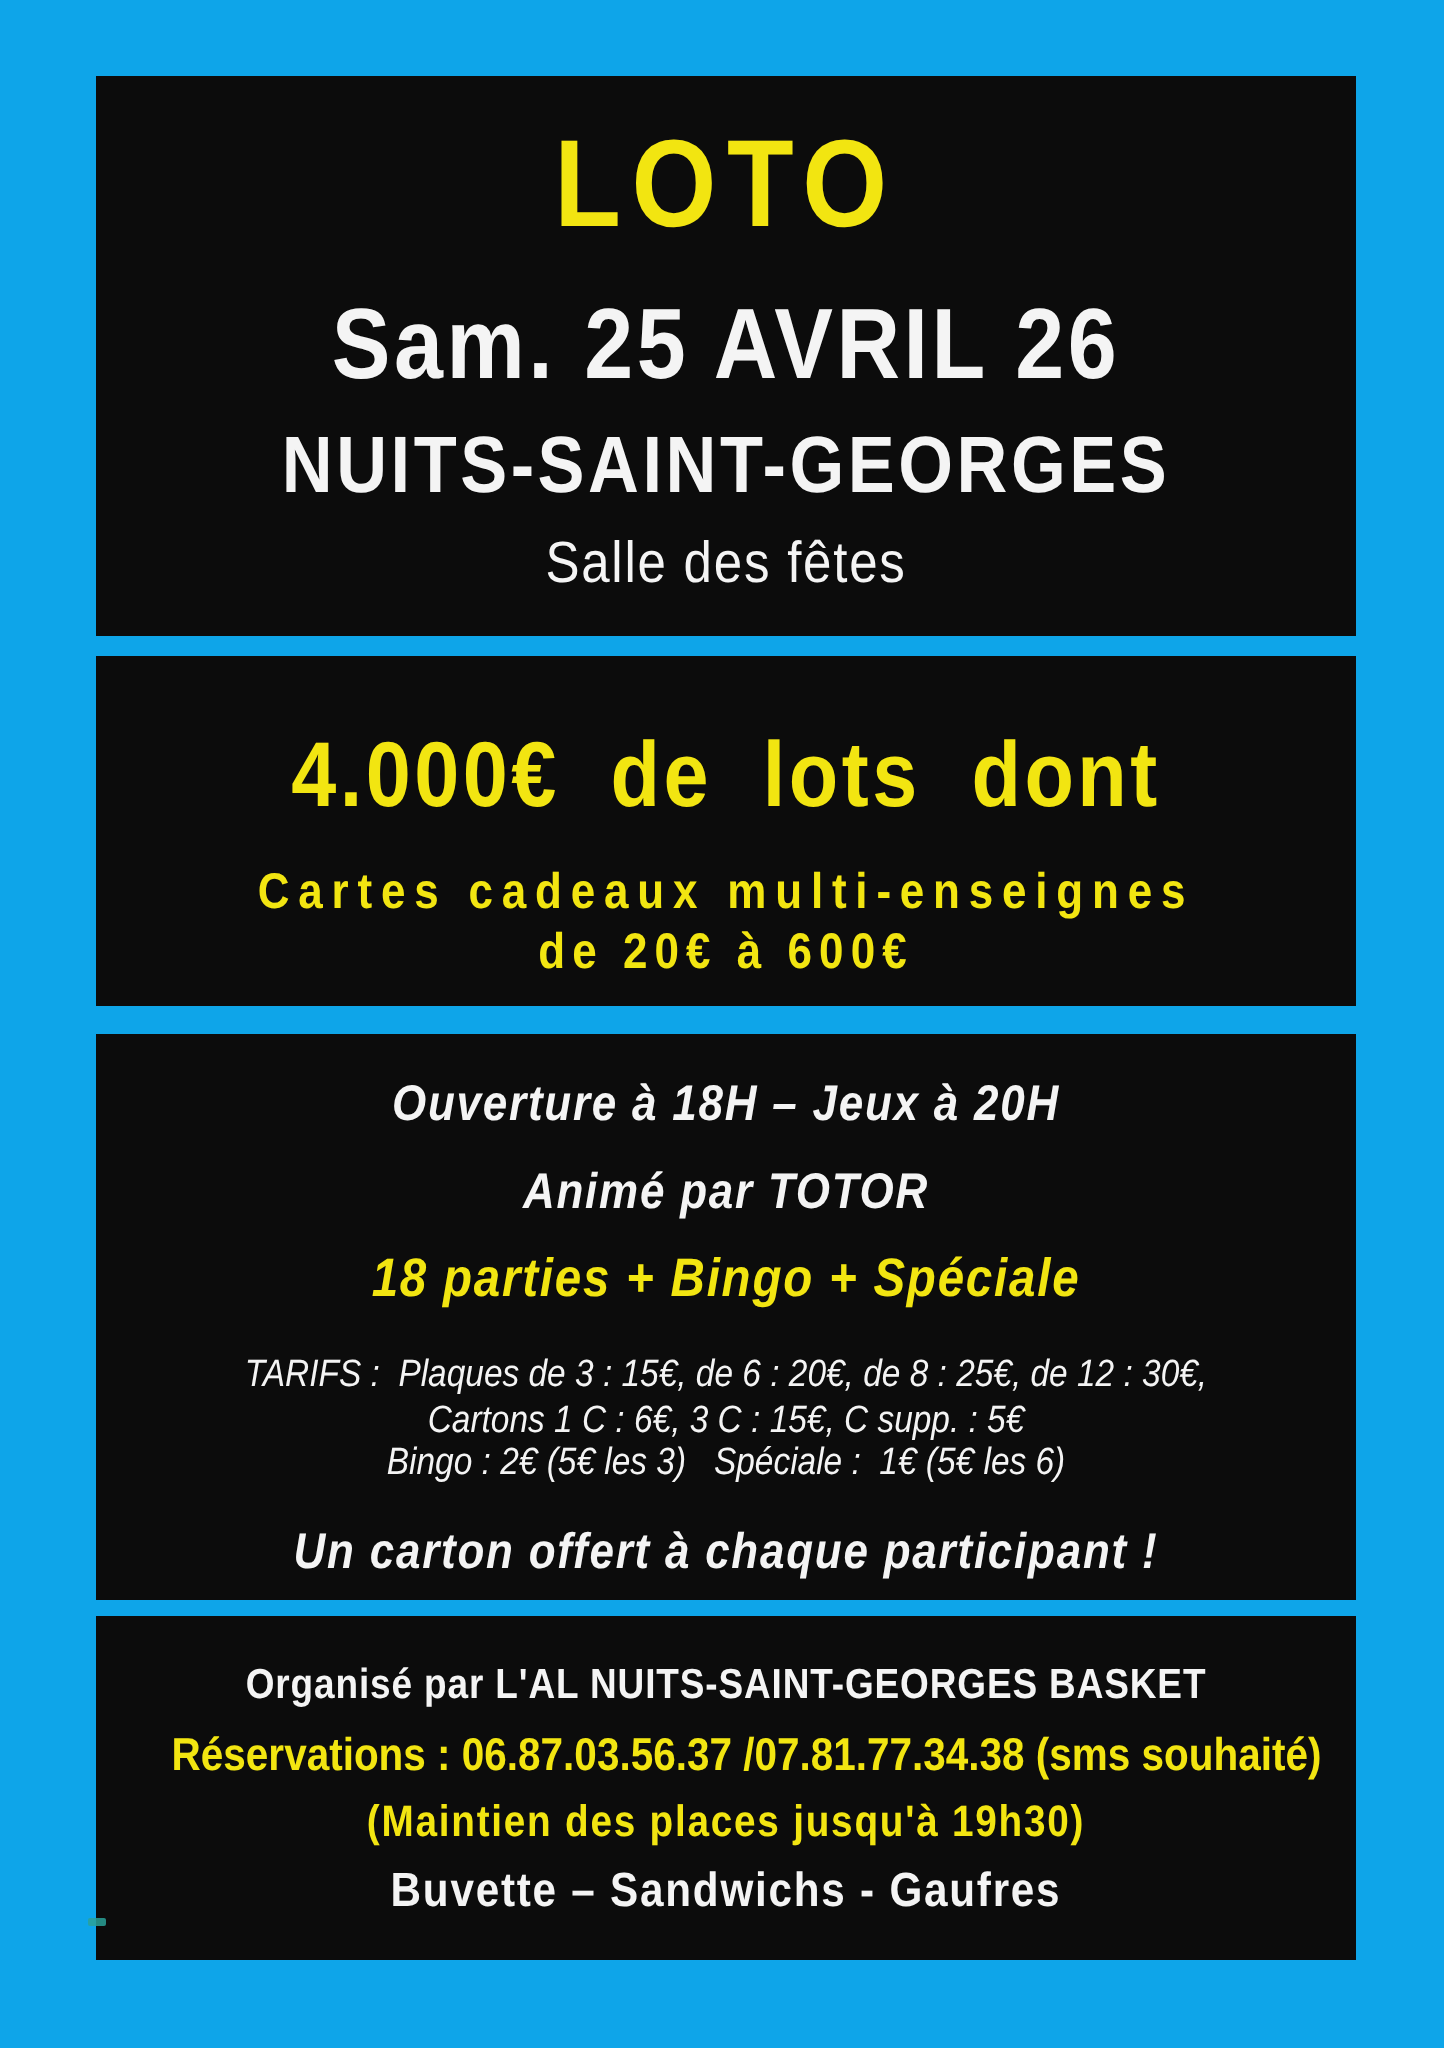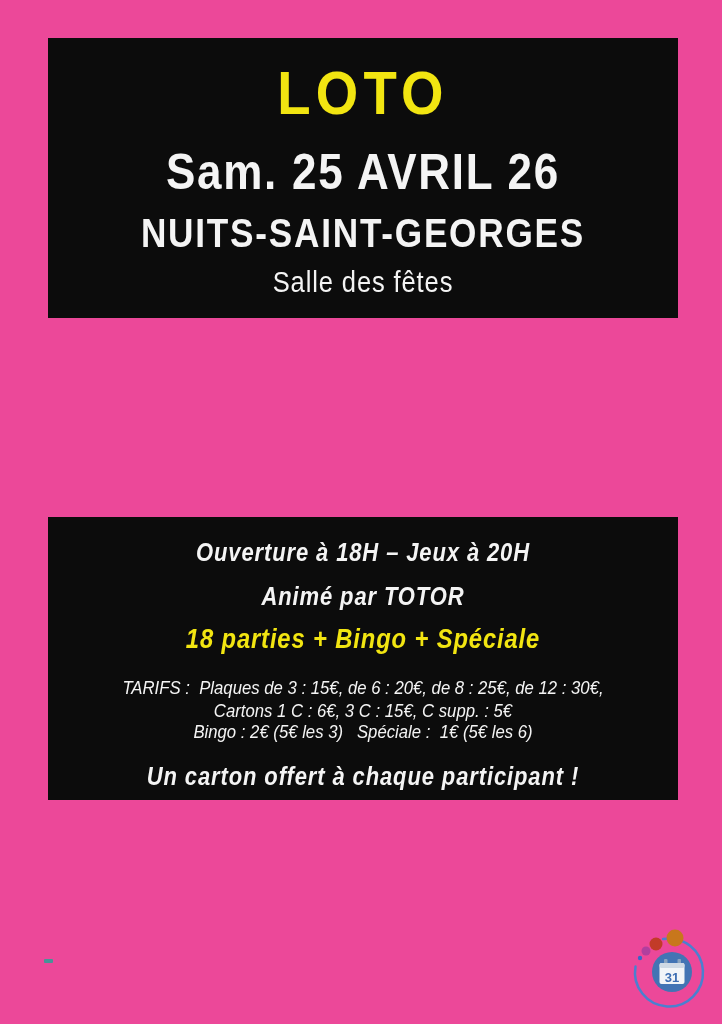--- a/index.html
+++ b/index.html
@@ -1,17 +1,17 @@
 <!DOCTYPE html>
 <html><head>
 <meta charset="utf-8">
 <style>
   html,body{margin:0;padding:0;background:#ffffff;}
   .page{
-    position:relative;width:722px;height:1024px;background:#ec4899;
+    position:relative;width:722px;height:1024px;background:#0ea5e9;
     overflow:hidden;font-family:"Liberation Sans",sans-serif;
   }
   .block{position:absolute;left:48px;width:630px;background:#0c0c0c;}
   .line{
     position:absolute;left:0;width:100%;text-align:center;line-height:1;
     white-space:pre;transform:scaleX(0.88);transform-origin:50% 50%;
   }
   .w{color:#f4f4f4;}
   .y{color:#f2e511;}
   .b{font-weight:bold;}
@@ -46,43 +46,39 @@
 
 <div class="page">
 
   <div class="block" style="top:38px;height:280px;">
     <div class="line y b t-loto">LOTO</div>
     <div class="line w b t-date">Sam. 25 AVRIL 26</div>
     <div class="line w b t-city">NUITS-SAINT-GEORGES</div>
     <div class="line w t-venue">Salle des fêtes</div>
   </div>
 
+  <div class="block" style="top:328px;height:175px;">
+    <div class="line y b t-prize">4.000€ de lots dont</div>
+    <div class="line y b t-cards">Cartes cadeaux multi-enseignes</div>
+    <div class="line y b t-range">de 20€ à 600€</div>
+  </div>
 
   <div class="block" style="top:517px;height:283px;font-style:italic;">
     <div class="line w b t-open">Ouverture à 18H – Jeux à 20H</div>
     <div class="line w b t-host">Animé par TOTOR</div>
     <div class="line y b t-games">18 parties + Bingo + Spéciale</div>
     <div class="line w t-tar1">TARIFS :  Plaques de 3 : 15€, de 6 : 20€, de 8 : 25€, de 12 : 30€,</div>
     <div class="line w t-tar2">Cartons 1 C : 6€, 3 C : 15€, C supp. : 5€</div>
     <div class="line w t-tar3">Bingo : 2€ (5€ les 3)   Spéciale :  1€ (5€ les 6)</div>
     <div class="line w b t-free">Un carton offert à chaque participant !</div>
   </div>
 
+  <div class="block" style="top:808px;height:172px;">
+    <div class="line w b t-org">Organisé par L'AL NUITS-SAINT-GEORGES BASKET</div>
+    <div class="line y b t-resa">Réservations : 06.87.03.56.37 /07.81.77.34.38 (sms souhaité)</div>
+    <div class="line y b t-hold">(Maintien des places jusqu'à 19h30)</div>
+    <div class="line w b t-food">Buvette – Sandwichs - Gaufres</div>
+  </div>
 
   <div class="teal-mark"></div>
 
-  <div class="cal-widget">
-    <svg width="92" height="102" viewBox="0 0 92 102">
-      <path d="M33.1 17 A34 34 0 1 1 5.5 44.6" fill="none" stroke="#4a80d0" stroke-width="2.5" stroke-linecap="round"></path>
-      <circle cx="45" cy="16" r="8.5" fill="#c8771c"></circle>
-      <circle cx="26" cy="22" r="6.5" fill="#c23b28"></circle>
-      <circle cx="16" cy="29" r="4.5" fill="#b13f9e"></circle>
-      <circle cx="10" cy="36" r="2.2" fill="#3a66c8"></circle>
-      <circle cx="42" cy="50" r="20" fill="#4274b4"></circle>
-      <rect x="34" y="37" width="3.5" height="6" rx="1" fill="#8aa4c0"></rect>
-      <rect x="47.5" y="37" width="3.5" height="6" rx="1" fill="#8aa4c0"></rect>
-      <rect x="29.5" y="41" width="25" height="21" rx="2" fill="#f2f5f8"></rect>
-      <rect x="29.5" y="41" width="25" height="5" rx="2" fill="#cfd9e4"></rect>
-      <text x="42" y="59.5" text-anchor="middle" font-family="Liberation Sans, sans-serif" font-size="13" font-weight="bold" fill="#3c6db2">31</text>
-    </svg>
-  </div>
 
 </div>
 
 </body></html>

